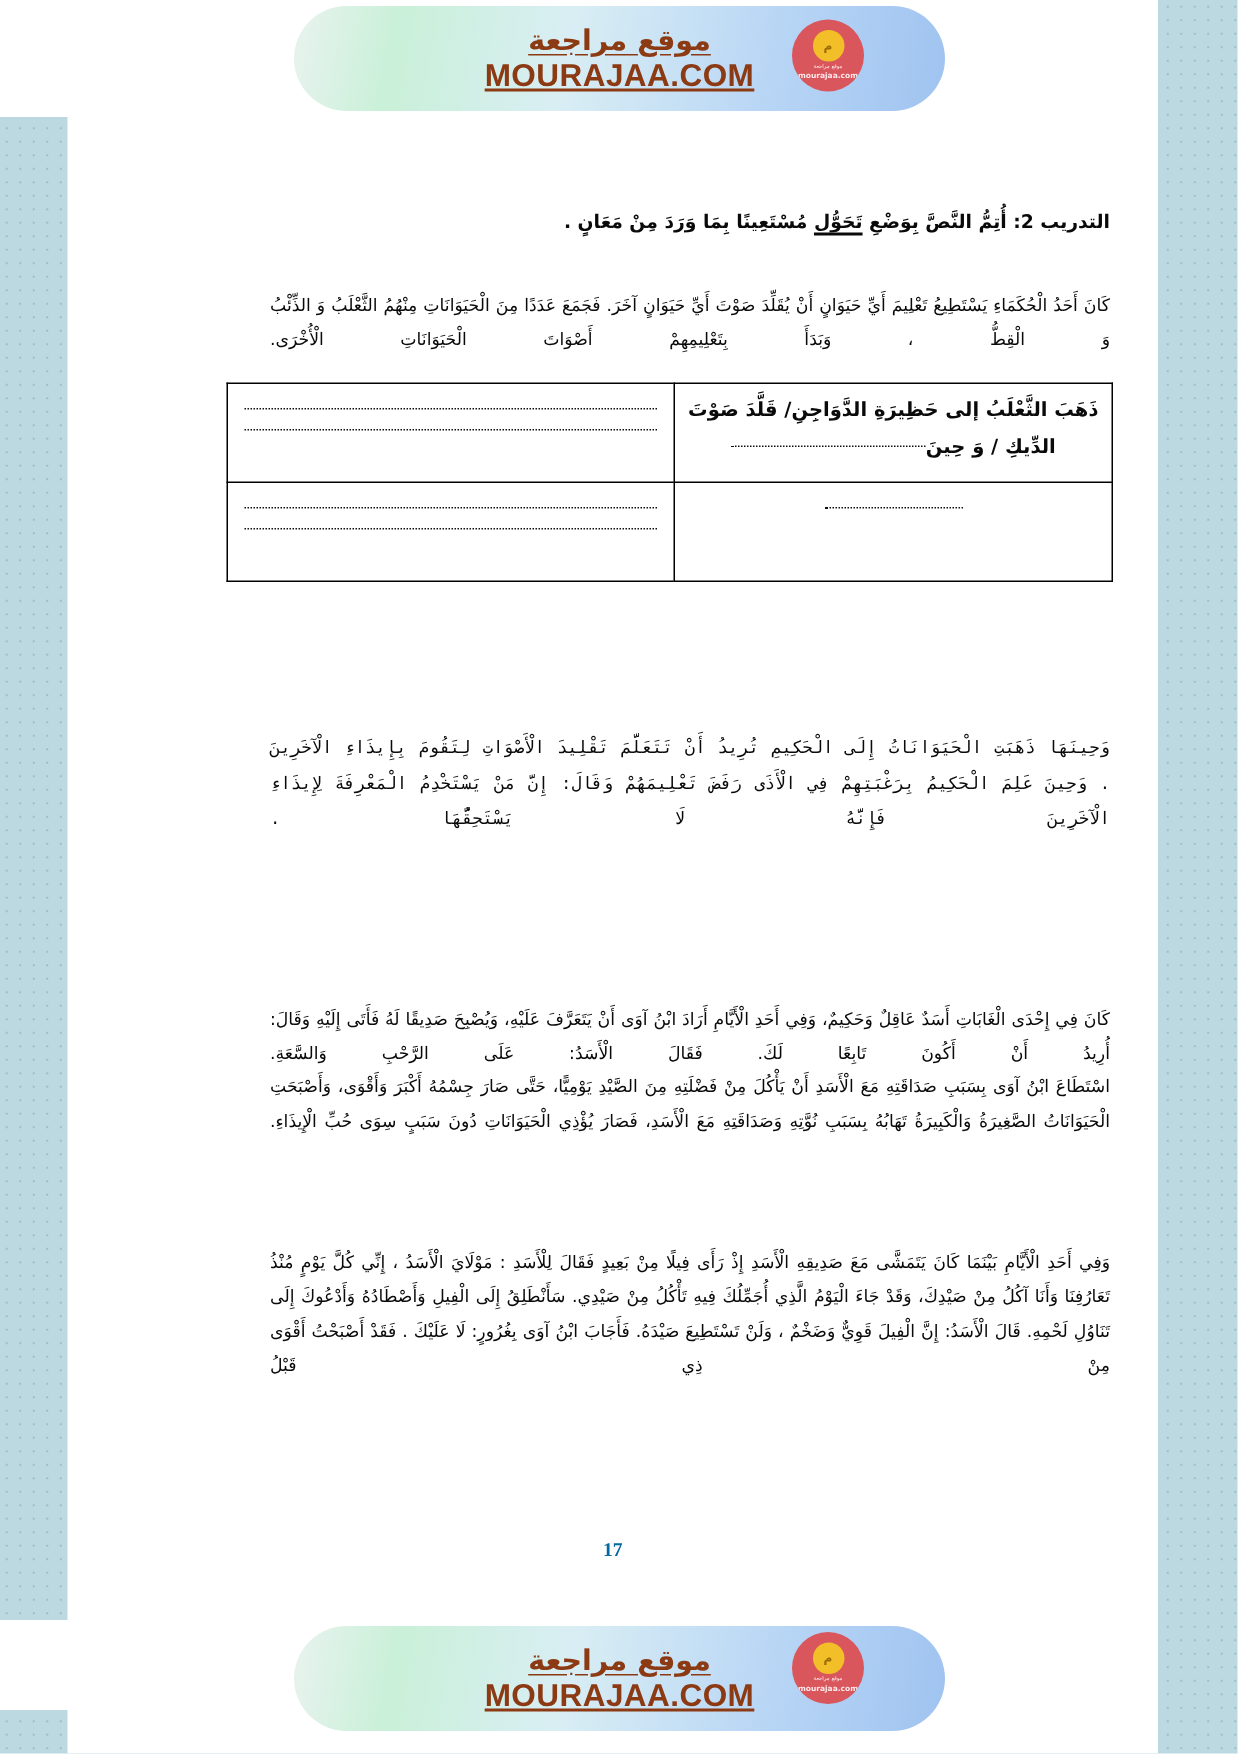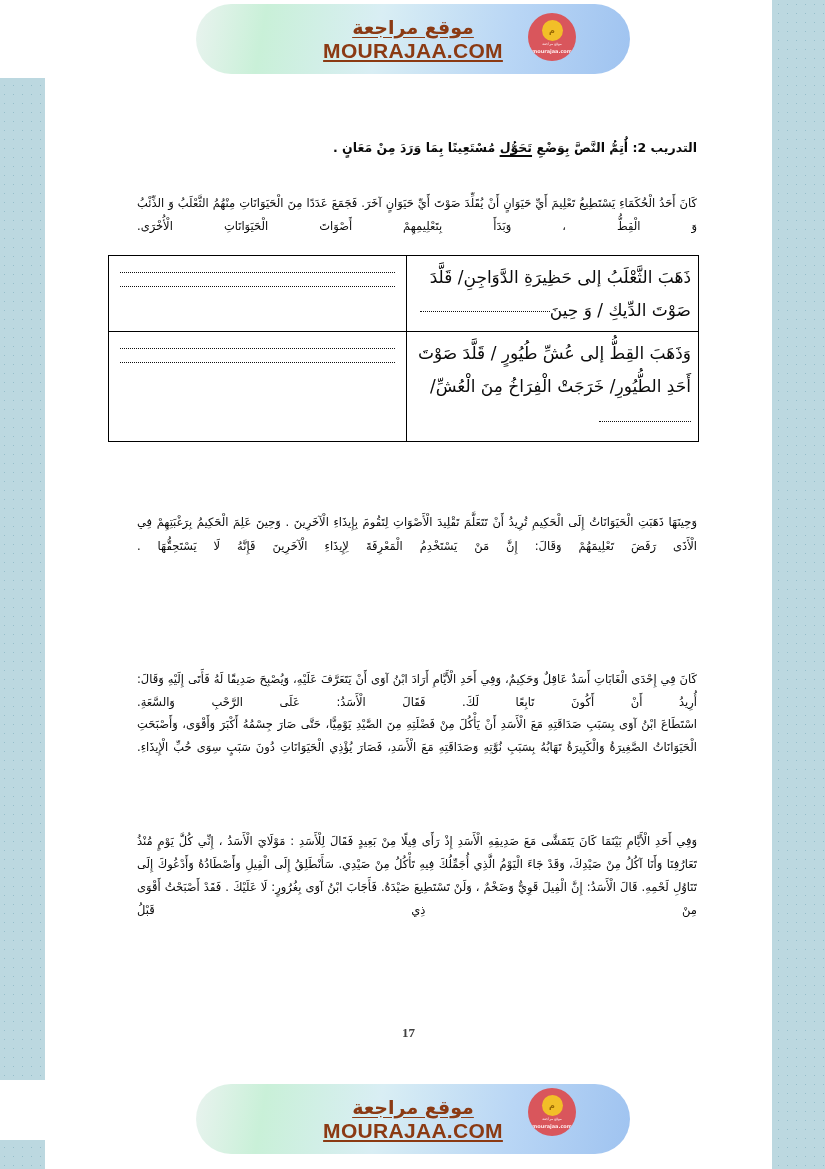--- a/index.html
+++ b/index.html
@@ -122,20 +122,21 @@
   
   .doc {
     position: absolute;
     left: 45px;
     top: 0;
     width: 727px;
     height: 1169px;
     direction: rtl;
     font-family: "DejaVu Sans", sans-serif;
     color: #0a0a0a;
+    padding-left: 43px;
   }
 
   .ex-heading {
     position: absolute;
     right: 75px;
     width: 560px;
     text-align: right;
     font-size: 12.5px;
     font-weight: bold;
     line-height: 1.6;
@@ -166,23 +167,24 @@
     direction: rtl;
   }
   .ans-table td {
     border: 1.6px solid #000;
     padding: 5px 7px 4px 7px;
     vertical-align: top;
     height: 56px;
   }
   .ans-table td.prompt-cell {
     width: 277px;
-    font-size: 17px;
+    font-size: 13px;
     line-height: 1.95;
-    text-align: right;
+    text-align: center;
+    font-weight: bold;
   }
   .ans-table td.blank-cell {
     width: 283px;
   }
   .dotline {
     height: 0;
     border-bottom: 1.4px dotted #111;
     margin: 13px 4px 0 4px;
   }
   .dotline.first { margin-top: 11px; }
@@ -197,21 +199,21 @@
   
   .page-no {
     position: absolute;
     left: 0;
     top: 1025px;
     width: 727px;
     text-align: center;
     font-family: "Liberation Serif", serif;
     font-size: 13px;
     font-weight: bold;
-    color: #404040;
+    color: #0369a1;
     direction: ltr;
   }
 </style>
 </head>
 <body>
 
 <div class="page-sheet"></div>
 
 <div class="doc">
 
@@ -227,31 +229,31 @@
         <td class="prompt-cell">
           <span>ذَهَبَ الثَّعْلَبُ إلى حَظِيرَةِ الدَّوَاجِنِ/ قَلَّدَ صَوْتَ الدِّيكِ / وَ حِينَ</span><span class="inline-dots"></span>
         </td>
         <td class="blank-cell">
           <div class="dotline first"></div>
           <div class="dotline"></div>
         </td>
       </tr>
       <tr>
         <td class="prompt-cell">
-          <span>وَذَهَبَ القِطُّ إلى عُشِّ طُيُورٍ / قَلَّدَ صَوْتَ أَحَدِ الطُّيُورِ/ خَرَجَتْ الْفِرَاخُ مِنَ الْعُشِّ/</span><span class="inline-dots short"></span>
+          <span class="inline-dots short"></span>
         </td>
         <td class="blank-cell">
           <div class="dotline first"></div>
           <div class="dotline"></div>
         </td>
       </tr>
     </tbody>
   </table>
 
-  <div class="para loose" style="top:511px;">وَحِينَهَا ذَهَبَتِ الْحَيَوَانَاتُ إِلَى الْحَكِيمِ تُرِيدُ أَنْ تَتَعَلَّمَ تَقْلِيدَ الْأَصْوَاتِ لِتَقُومَ بِإِيذَاءِ الْآخَرِينَ . وَحِينَ عَلِمَ الْحَكِيمُ بِرَغْبَتِهِمْ فِي الْأَذَى رَفَضَ تَعْلِيمَهُمْ وَقَالَ: إِنَّ مَنْ يَسْتَخْدِمُ الْمَعْرِفَةَ لِإِيذَاءِ الْآخَرِينَ فَإِنَّهُ لَا يَسْتَحِقُّهَا .</div>
+  <div class="para loose" style="top:488px;font-family:Liberation Mono, monospace;">وَحِينَهَا ذَهَبَتِ الْحَيَوَانَاتُ إِلَى الْحَكِيمِ تُرِيدُ أَنْ تَتَعَلَّمَ تَقْلِيدَ الْأَصْوَاتِ لِتَقُومَ بِإِيذَاءِ الْآخَرِينَ . وَحِينَ عَلِمَ الْحَكِيمُ بِرَغْبَتِهِمْ فِي الْأَذَى رَفَضَ تَعْلِيمَهُمْ وَقَالَ: إِنَّ مَنْ يَسْتَخْدِمُ الْمَعْرِفَةَ لِإِيذَاءِ الْآخَرِينَ فَإِنَّهُ لَا يَسْتَحِقُّهَا .</div>
 
 
   <div class="para" style="top:668px;">كَانَ فِي إِحْدَى الْغَابَاتِ أَسَدٌ عَاقِلٌ وَحَكِيمٌ، وَفِي أَحَدِ الْأَيَّامِ أَرَادَ ابْنُ آوَى أَنْ يَتَعَرَّفَ عَلَيْهِ، وَيُصْبِحَ صَدِيقًا لَهُ فَأَتَى إِلَيْهِ وَقَالَ: أُرِيدُ أَنْ أَكُونَ تَابِعًا لَكَ. فَقَالَ الْأَسَدُ: عَلَى الرَّحْبِ وَالسَّعَةِ.</div>
   <div class="para" style="top:713px;">اسْتَطَاعَ ابْنُ آوَى بِسَبَبِ صَدَاقَتِهِ مَعَ الْأَسَدِ أَنْ يَأْكُلَ مِنْ فَضْلَتِهِ مِنَ الصَّيْدِ يَوْمِيًّا، حَتَّى صَارَ جِسْمُهُ أَكْبَرَ وَأَقْوَى، وَأَصْبَحَتِ الْحَيَوَانَاتُ الصَّغِيرَةُ وَالْكَبِيرَةُ تَهَابُهُ بِسَبَبِ نُوَّتِهِ وَصَدَاقَتِهِ مَعَ الْأَسَدِ، فَصَارَ يُؤْذِي الْحَيَوَانَاتِ دُونَ سَبَبٍ سِوَى حُبِّ الْإِيذَاءِ.</div>
   <div class="para" style="top:830px;">وَفِي أَحَدِ الْأَيَّامِ بَيْنَمَا كَانَ يَتَمَشَّى مَعَ صَدِيقِهِ الْأَسَدِ إِذْ رَأَى فِيلًا مِنْ بَعِيدٍ فَقَالَ لِلْأَسَدِ : مَوْلَايَ الْأَسَدُ ، إِنِّي كُلَّ يَوْمٍ مُنْذُ تَعَارُفِنَا وَأَنَا آكُلُ مِنْ صَيْدِكَ، وَقَدْ جَاءَ الْيَوْمُ الَّذِي أُجَمِّلُكَ فِيهِ تَأْكُلُ مِنْ صَيْدِي. سَأَنْطَلِقُ إِلَى الْفِيلِ وَأَصْطَادُهُ وَأَدْعُوكَ إِلَى تَنَاوُلِ لَحْمِهِ. قَالَ الْأَسَدُ: إِنَّ الْفِيلَ قَوِيٌّ وَضَخْمٌ ، وَلَنْ تَسْتَطِيعَ صَيْدَهُ. فَأَجَابَ ابْنُ آوَى بِغُرُورٍ: لَا عَلَيْكَ . فَقَدْ أَصْبَحْتُ أَقْوَى مِنْ ذِي قَبْلُ</div>
 
   <div class="page-no">17</div>
 </div>
 
 <div class="brand-band header">

